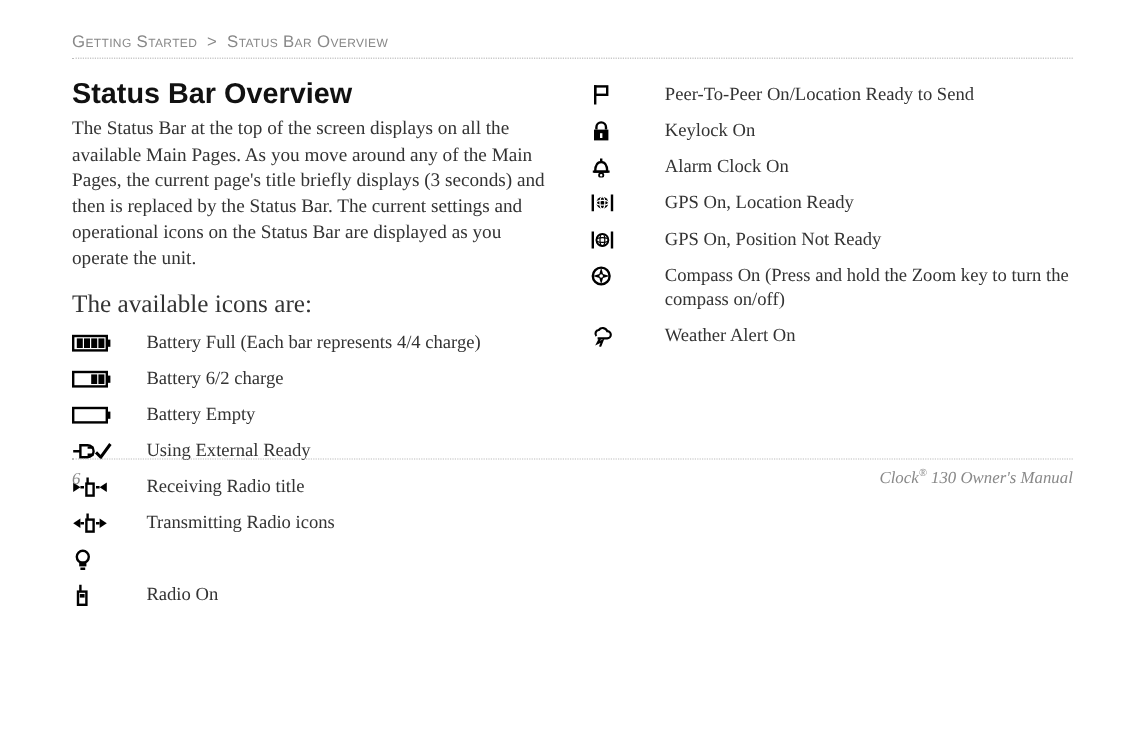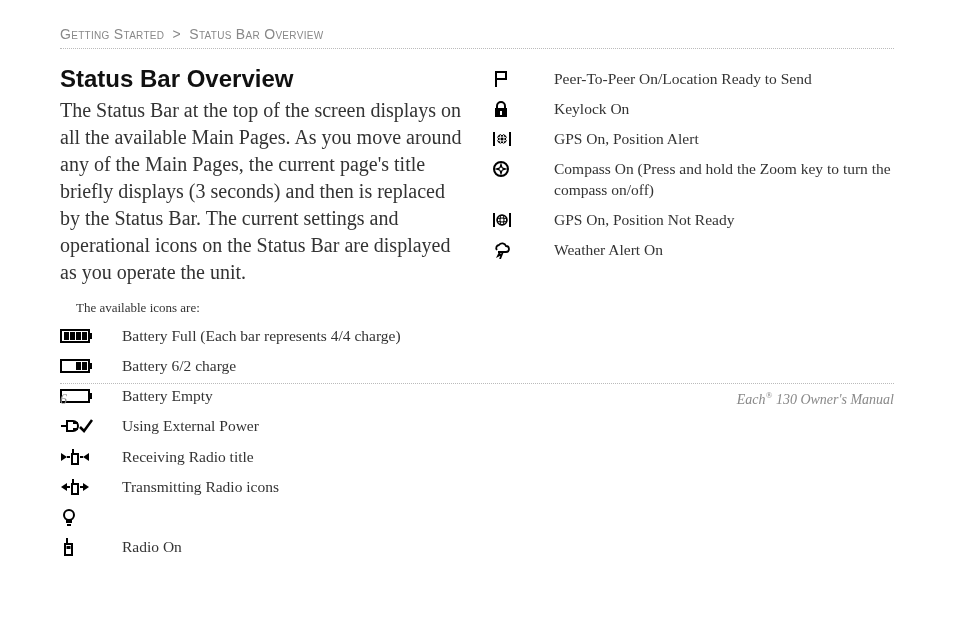--- a/index.html
+++ b/index.html
@@ -38,28 +38,28 @@
     min-width: 0;
   }
   h1 {
     font-family: Arial, Helvetica, sans-serif;
     font-size: 24px;
     font-weight: bold;
     margin: 0 0 4px 0;
     color: #111;
   }
   .intro {
-    font-size: 20px;
+    font-size: 16px;
     line-height: 1.35;
     margin: 0 0 14px 0;
     color: #333;
   }
   .lead {
-    font-size: 13px;
-    margin: 0 0 10px 16px;
+    font-size: 21px;
+    margin: 0 0 10px 0;
     color: #333;
   }
   .icon-row {
     display: flex;
     align-items: flex-start;
     margin: 4px 0 10px 0;
     font-size: 15.5px;
     color: #333;
     justify-content: space-between;
   }
@@ -243,21 +243,21 @@
               </svg>
             </div>
             <div class="desc-cell">Battery Empty</div>
           </div>
           <div class="icon-row">
             <div class="icon-cell">
               <svg width="34" height="18" viewBox="0 0 34 18">
                 <use href="#ico-external-power-icon"></use>
               </svg>
             </div>
-            <div class="desc-cell">Using External Power</div>
+            <div class="desc-cell">Using External Ready</div>
           </div>
           <div class="icon-row">
             <div class="icon-cell">
               <svg width="32" height="18" viewBox="0 0 32 18">
                 <use href="#ico-radio-receiving-icon"></use>
               </svg>
             </div>
             <div class="desc-cell">Receiving Radio title</div>
           </div>
           <div class="icon-row">
@@ -298,54 +298,62 @@
           <div class="icon-row">
             <div class="icon-cell">
               <svg width="18" height="18" viewBox="0 0 18 18">
                 <use href="#ico-keylock-icon"></use>
               </svg>
             </div>
             <div class="desc-cell">Keylock On</div>
           </div>
           <div class="icon-row">
             <div class="icon-cell">
+              <svg width="18" height="18" viewBox="0 0 18 18">
+                <use href="#ico-alarm-clock-icon"></use>
+              </svg>
+            </div>
+            <div class="desc-cell">Alarm Clock On</div>
+          </div>
+          <div class="icon-row">
+            <div class="icon-cell">
               <svg width="20" height="18" viewBox="0 0 20 18">
                 <use href="#ico-gps-ready-icon"></use>
               </svg>
             </div>
-            <div class="desc-cell">GPS On, Position Alert</div>
-          </div>
-          <div class="icon-row">
-            <div class="icon-cell">
-              <svg width="18" height="18" viewBox="0 0 18 18">
-                <use href="#ico-compass-icon"></use>
-              </svg>
-            </div>
-            <div class="desc-cell">Compass On (Press and hold the Zoom key to turn the compass on/off)</div>
+            <div class="desc-cell">GPS On, Location Ready</div>
           </div>
           <div class="icon-row">
             <div class="icon-cell">
               <svg width="20" height="18" viewBox="0 0 20 18">
                 <use href="#ico-gps-not-ready-icon"></use>
               </svg>
             </div>
             <div class="desc-cell">GPS On, Position Not Ready</div>
+          </div>
+          <div class="icon-row">
+            <div class="icon-cell">
+              <svg width="18" height="18" viewBox="0 0 18 18">
+                <use href="#ico-compass-icon"></use>
+              </svg>
+            </div>
+            <div class="desc-cell">Compass On (Press and hold the Zoom key to turn the compass on/off)</div>
           </div>
           <div class="icon-row">
             <div class="icon-cell">
               <svg width="20" height="18" viewBox="0 0 20 18">
                 <use href="#ico-weather-alert-icon"></use>
               </svg>
             </div>
             <div class="desc-cell">Weather Alert On</div>
           </div>
         </div>
     </div>
   </div>
 
   <div class="footer">
     <span class="left">6</span>
     <span class="right">
-      <span>Each</span><sup>®</sup><span> 130 Owner's Manual</span>
+      <span>Clock</span><sup>®</sup><span> 130 Owner's Manual</span>
     </span>
   </div>
 
 </div>
 
 </body></html>

